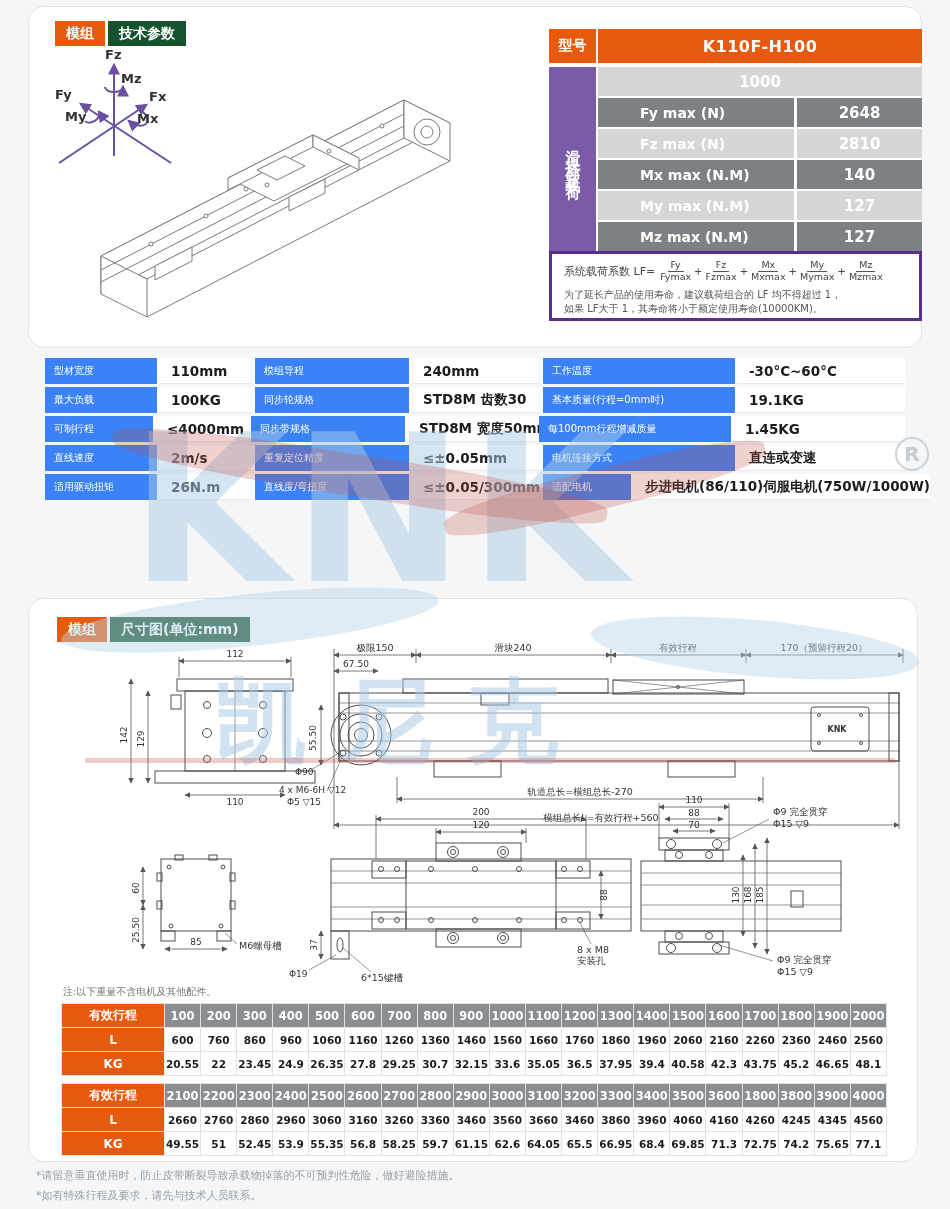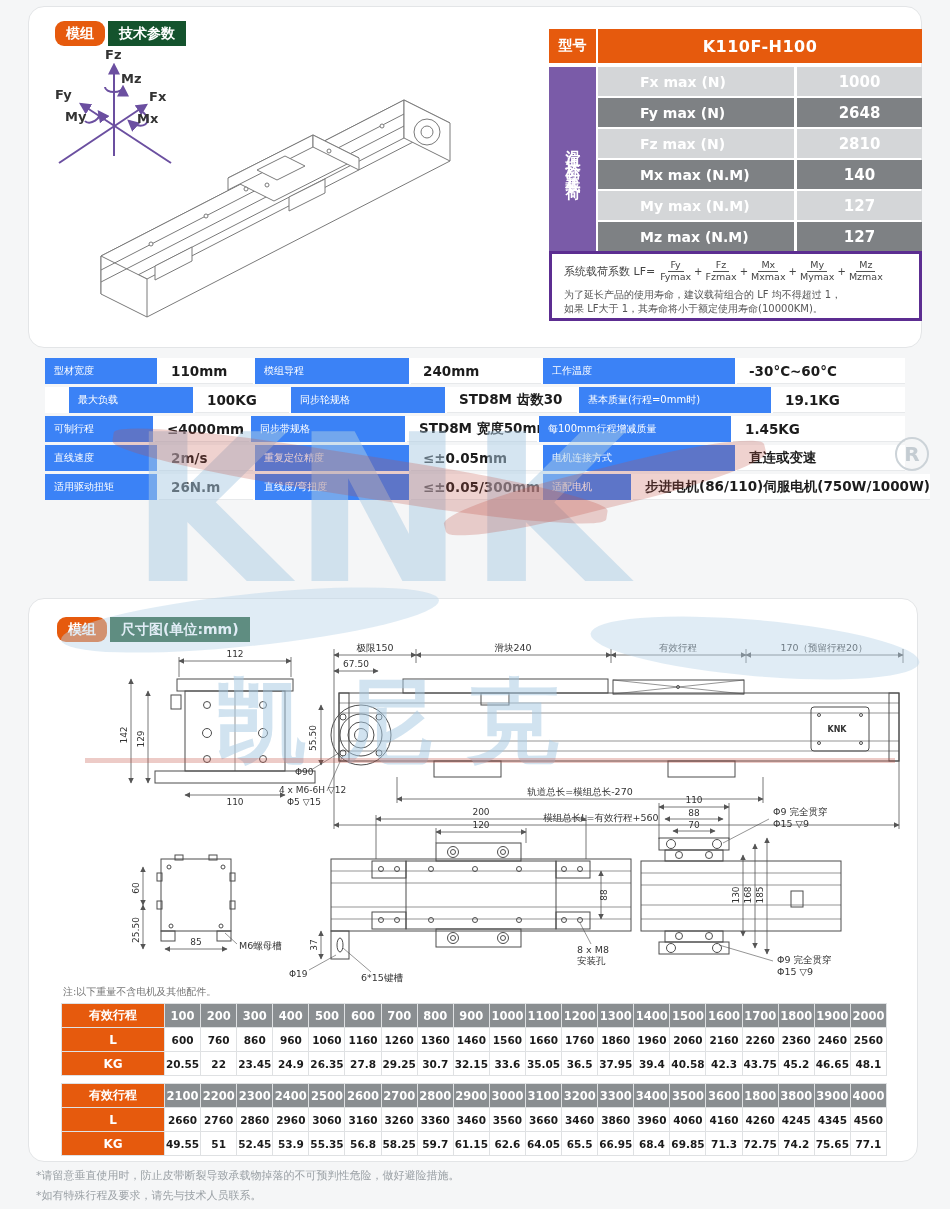--- a/index.html
+++ b/index.html
@@ -8,21 +8,21 @@
     background:#f5f6f7;
     font-family:"DejaVu Sans","Liberation Sans",sans-serif;
     color:#222;
   }
   .card { position:absolute; background:#fff; border:1px solid #e3e5e7; border-radius:16px; }
   #card1 { left:28px; top:6px; width:894px; height:342px; }
   #card2 { left:28px; top:598px; width:890px; height:564px; }
 
   .badge-row { position:absolute; display:flex; gap:3px; }
   .badge { color:#fff; font-weight:700; font-size:14px; padding:3px 11px; line-height:19px; white-space:nowrap; }
-  .badge.orange { background:#e65a0d;border-radius:9px; }
+  .badge.orange { background:#e65a0d; }
   .badge.purple { background:#14532d; }
 
   
   #load-block { position:absolute; left:520px; top:22px; width:373px; }
   #load-header { display:flex; gap:2px; height:34px; }
   #model-label { width:47px; background:#e65a0d; color:#fff; font-weight:700; font-size:14px; display:flex; align-items:center; justify-content:center; }
   #model-value { flex:1; background:#e65a0d; color:#fff; font-weight:700; font-size:16px; display:flex; align-items:center; justify-content:center; letter-spacing:.5px; }
   #load-body { display:flex; gap:2px; margin-top:4px; }
   #load-side { width:47px; background:#7a5ba8; color:#fff; font-weight:700; font-size:15px;
     display:flex; align-items:center; justify-content:center;
@@ -143,21 +143,20 @@
 
   <div id="load-block">
     <div id="load-header">
       <div id="model-label">型号</div>
       <div id="model-value">K110F-H100</div>
     </div>
     <div id="load-body">
       <div id="load-side">滑块标定载荷</div>
       <div id="load-rows">
           <div class="load-row light">
-            <div class="load-label">Fx max (N)</div>
             <div class="load-value">1000</div>
           </div>
           <div class="load-row dark">
             <div class="load-label">Fy max (N)</div>
             <div class="load-value">2648</div>
           </div>
           <div class="load-row light">
             <div class="load-label">Fz max (N)</div>
             <div class="load-value">2810</div>
           </div>
@@ -217,21 +216,21 @@
 <div id="spec-table">
     <div class="spec-row">
       <div class="spec-label" style="width: 112px; flex: 0 0 auto;">型材宽度</div>
       <div class="spec-value" style="width: 94px; flex: 0 0 auto;">110mm</div>
       <div class="spec-label" style="width: 154px; flex: 0 0 auto;">模组导程</div>
       <div class="spec-value" style="width: 130px; flex: 0 0 auto;">240mm</div>
       <div class="spec-label" style="width: 192px; flex: 0 0 auto;">工作温度</div>
       <div class="spec-value" style="flex: 1 1 0%;">-30°C~60°C</div>
     </div>
     <div class="spec-row">
-      <div class="spec-label" style="width: 124px; flex: 0 0 auto; margin-left: 24px;">最大负载</div>
+      <div class="spec-label" style="width: 112px; flex: 0 0 auto;">最大负载</div>
       <div class="spec-value" style="width: 94px; flex: 0 0 auto;">100KG</div>
       <div class="spec-label" style="width: 154px; flex: 0 0 auto;">同步轮规格</div>
       <div class="spec-value" style="width: 130px; flex: 0 0 auto;">STD8M 齿数30</div>
       <div class="spec-label" style="width: 192px; flex: 0 0 auto;">基本质量(行程=0mm时)</div>
       <div class="spec-value" style="flex: 1 1 0%;">19.1KG</div>
     </div>
     <div class="spec-row">
       <div class="spec-label" style="width: 108px; flex: 0 0 auto;">可制行程</div>
       <div class="spec-value" style="width: 94px; flex: 0 0 auto;">≤4000mm</div>
       <div class="spec-label" style="width: 154px; flex: 0 0 auto;">同步带规格</div>

